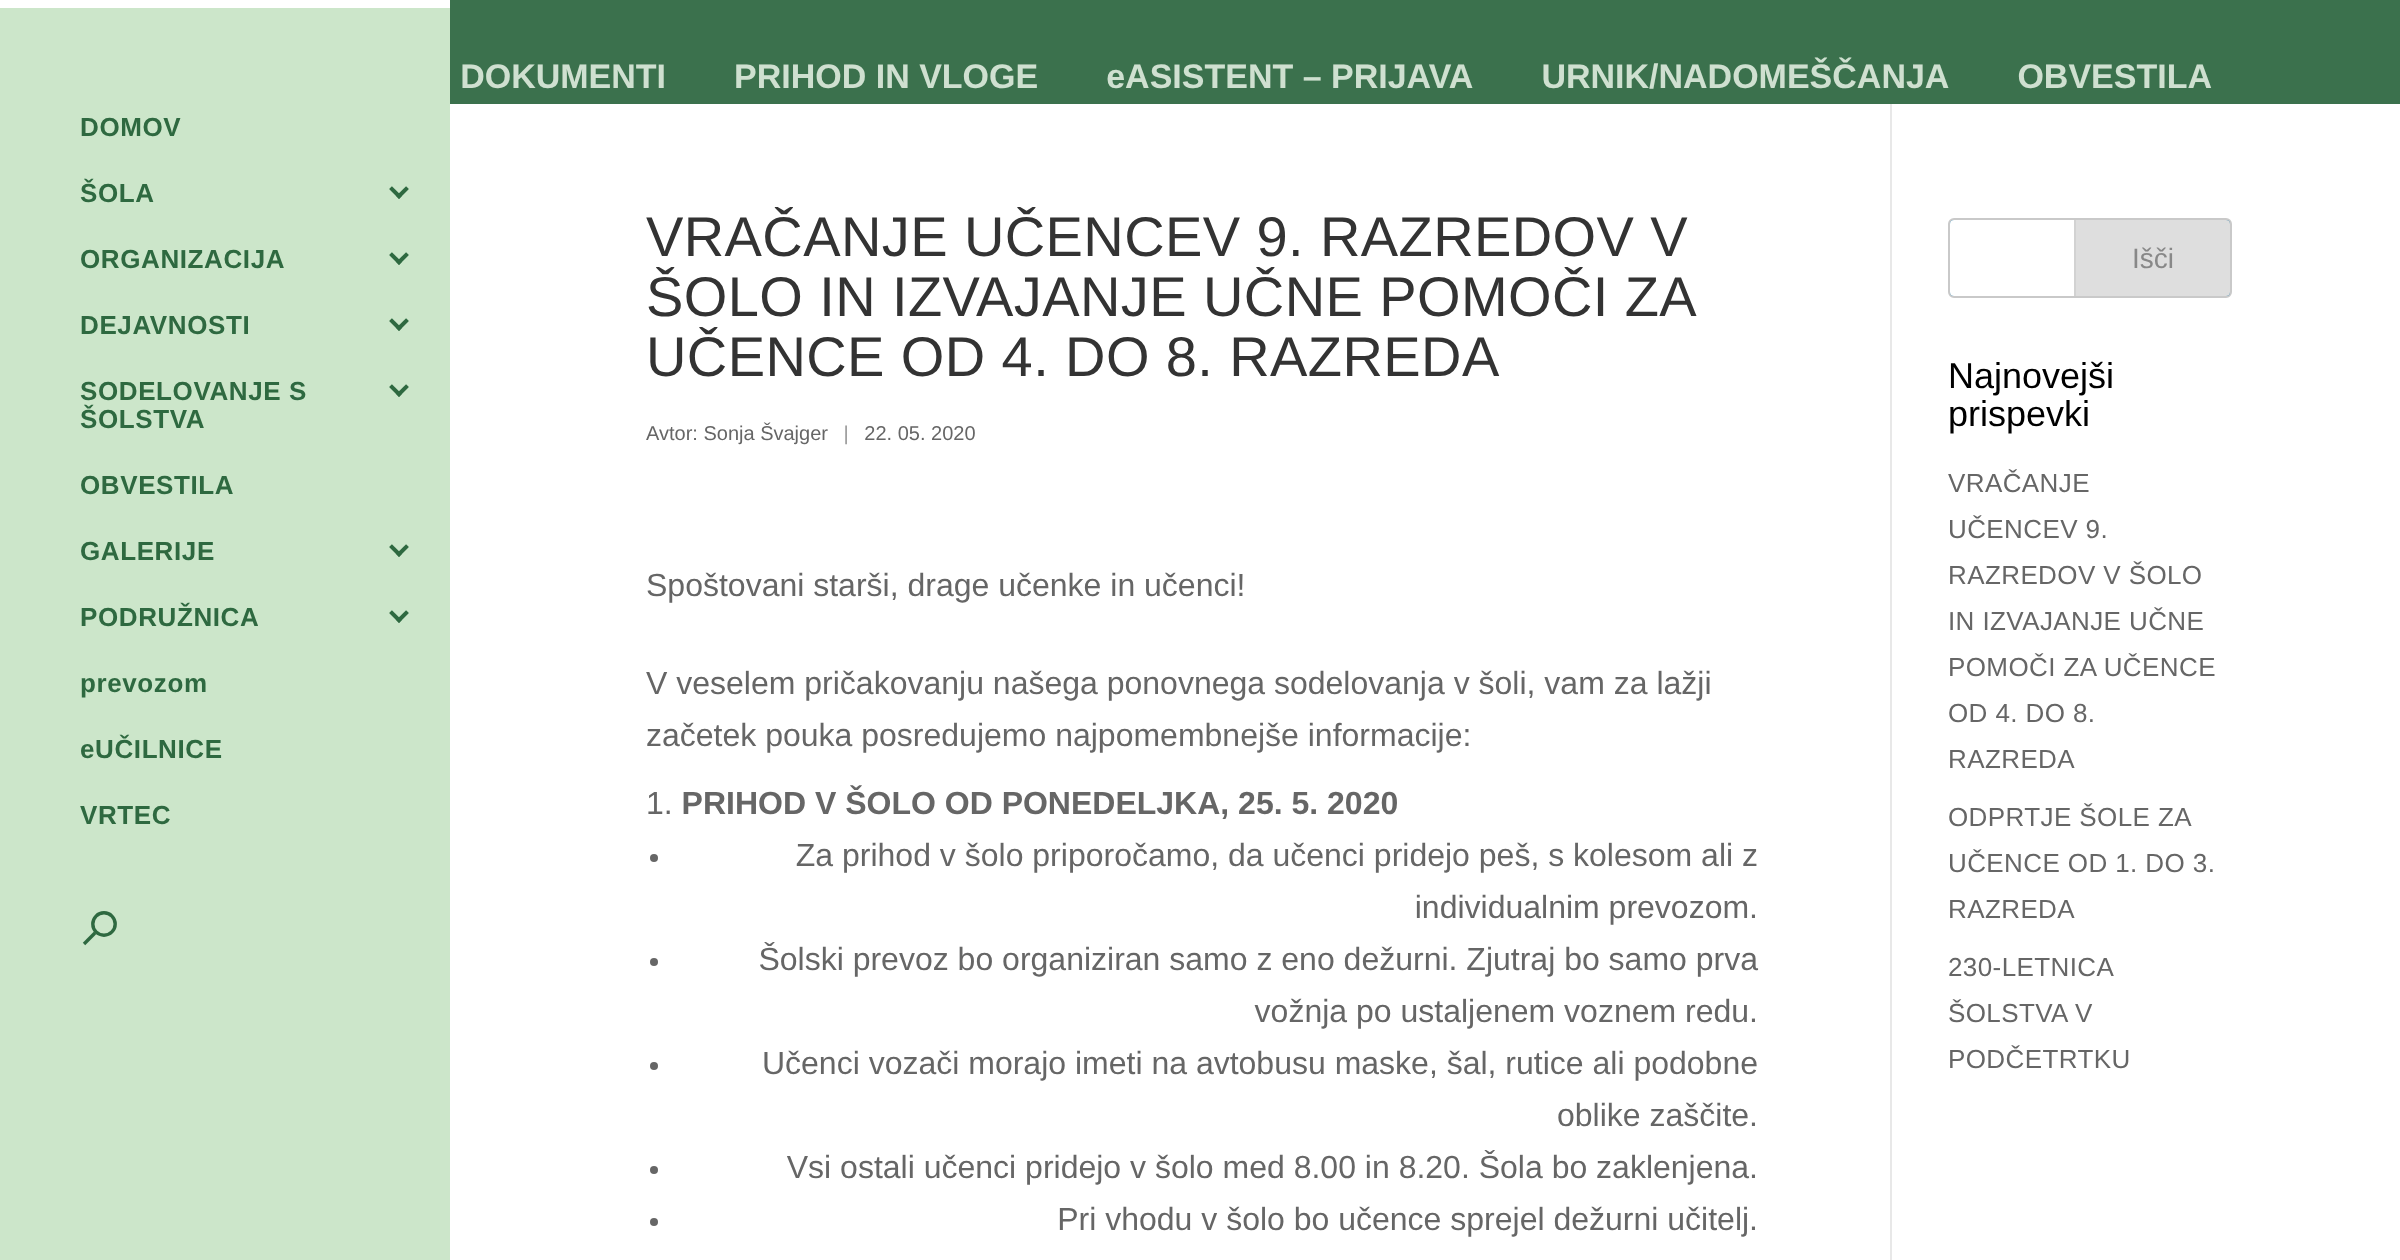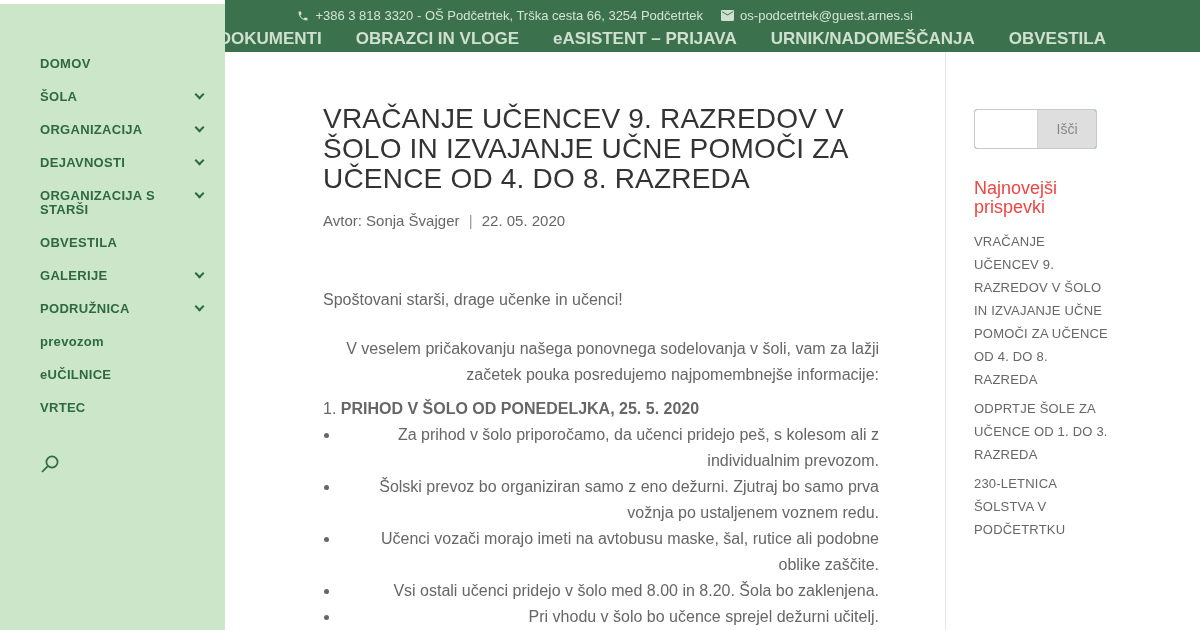--- a/index.html
+++ b/index.html
@@ -30,73 +30,55 @@
   .tb-nav { position:absolute; top:29px; right:94px; display:flex; gap:34px;
     font-size:17px; font-weight:600; color:#cfe0d0; white-space:nowrap; }
   .tb-nav a { color:#cfe0d0; text-decoration:none; cursor:pointer; }
   .tb-icon { display:inline-block; line-height:0; }
 
   
   .article { position:absolute; left:323px; top:104px; width:556px; color:#666;
     z-index:1; }
   .article h1 { font-size:28px; line-height:30px; font-weight:500; color:#333;
     letter-spacing:.2px; }
-  .meta { margin-top:18px; font-size:15px; color:#666; }
+  .meta { margin-top:18px; font-size:10px; color:#666; }
   .meta .sep { margin:0 5px; color:#999; }
   .body-copy { margin-top:58px; font-size:16px; line-height:26px; }
   .body-copy p { margin-bottom:23px; }
-  .body-copy p.p2 { margin-bottom:8px;text-align:right; }
+  .body-copy p.p2 { margin-bottom:8px; }
   .olitem { }
   .olitem strong { font-weight:700; color:#666; }
   .body-copy ul { list-style:disc; padding-left:17px; }
   .body-copy li { padding-left:3px;text-align:right; }
 
   
   .rightbar { position:absolute; left:945px; top:52px; width:255px; height:578px;
     border-left:1px solid #e8e8e8; padding:57px 0 0 28px; }
-  .searchform { display:flex; width:123px; height:40px; border:1px solid #c9c9c9;
+  .searchform { display:flex; width:142px; height:40px; border:1px solid #c9c9c9;
     border-radius:3px; overflow:hidden; background:#0369a1; }
   .searchform input { width:62px; border:none; outline:none; padding:0 6px;
     font-size:14px; color:#666; font-family:inherit; }
   .searchform button { flex:1; border:none; border-left:1px solid #d2d2d2;
     background:#dedede; color:#888; font-size:14px; cursor:pointer;
     font-family:inherit; }
   .recent-title { margin-top:30px; font-size:18px; line-height:19px;
-    font-weight:500; color:#ef4444; width:140px; }
+    font-weight:500; color:#000000; width:140px; }
   .recent-list { list-style:none; margin-top:13px; width:136px; }
   .recent-list li { font-size:13px; line-height:23px; color:#666;
     margin-bottom:6px; letter-spacing:.2px; cursor:pointer; }
 </style>
 </head>
 <body>
 
 <header class="topbar">
-  <div class="tb-contact">
-    <span class="grp">
-      <span class="tb-icon">
-        <svg width="12" height="12" viewBox="0 0 24 24">
-            <path fill="#cfe0d0" d="M6.62 10.79c1.44 2.83 3.76 5.14 6.59 6.59l2.2-2.21c.27-.27.67-.36 1.02-.24 1.12.37 2.33.57 3.57.57.55 0 1 .45 1 1V20c0 .55-.45 1-1 1-9.39 0-17-7.61-17-17 0-.55.45-1 1-1h3.5c.55 0 1 .45 1 1 0 1.25.2 2.45.57 3.57.11.35.03.74-.25 1.02l-2.2 2.2z"></path>
-          </svg>
-      </span>
-      <span>+386 3 818 3320 - OŠ Podčetrtek, Trška cesta 66, 3254 Podčetrtek</span>
-    </span>
-    <span class="grp">
-      <span class="tb-icon">
-        <svg width="13" height="11" viewBox="0 0 24 20">
-            <path fill="#cfe0d0" d="M22 0H2C.9 0 0 .9 0 2v16c0 1.1.9 2 2 2h20c1.1 0 2-.9 2-2V2c0-1.1-.9-2-2-2zm0 4-10 6L2 4V2l10 6L22 2v2z"></path>
-          </svg>
-      </span>
-      <span>os-podcetrtek@guest.arnes.si</span>
-    </span>
-  </div>
   <nav class="tb-nav">
 
   <a>KONTAKT</a>
       <a>DOKUMENTI</a>
-      <a>OBRAZCI IN VLOGE</a>
+      <a>PRIHOD IN VLOGE</a>
       <a>eASISTENT – PRIJAVA</a>
       <a>URNIK/NADOMEŠČANJA</a>
       <a>OBVESTILA</a>
     </nav>
 </header>
 
 <aside class="sidebar">
   <nav>
     <ul>
 
@@ -114,21 +96,21 @@
           <a class="side-link">ORGANIZACIJA</a>
           <span class="chev"></span>
         </li>
 
         <li>
           <a class="side-link">DEJAVNOSTI</a>
           <span class="chev"></span>
         </li>
 
         <li>
-          <a class="side-link">ORGANIZACIJA S STARŠI</a>
+          <a class="side-link">SODELOVANJE S ŠOLSTVA</a>
           <span class="chev"></span>
         </li>
 
         <li>
           <a class="side-link">OBVESTILA</a>
 
         </li>
 
         <li>
           <a class="side-link">GALERIJE</a>

